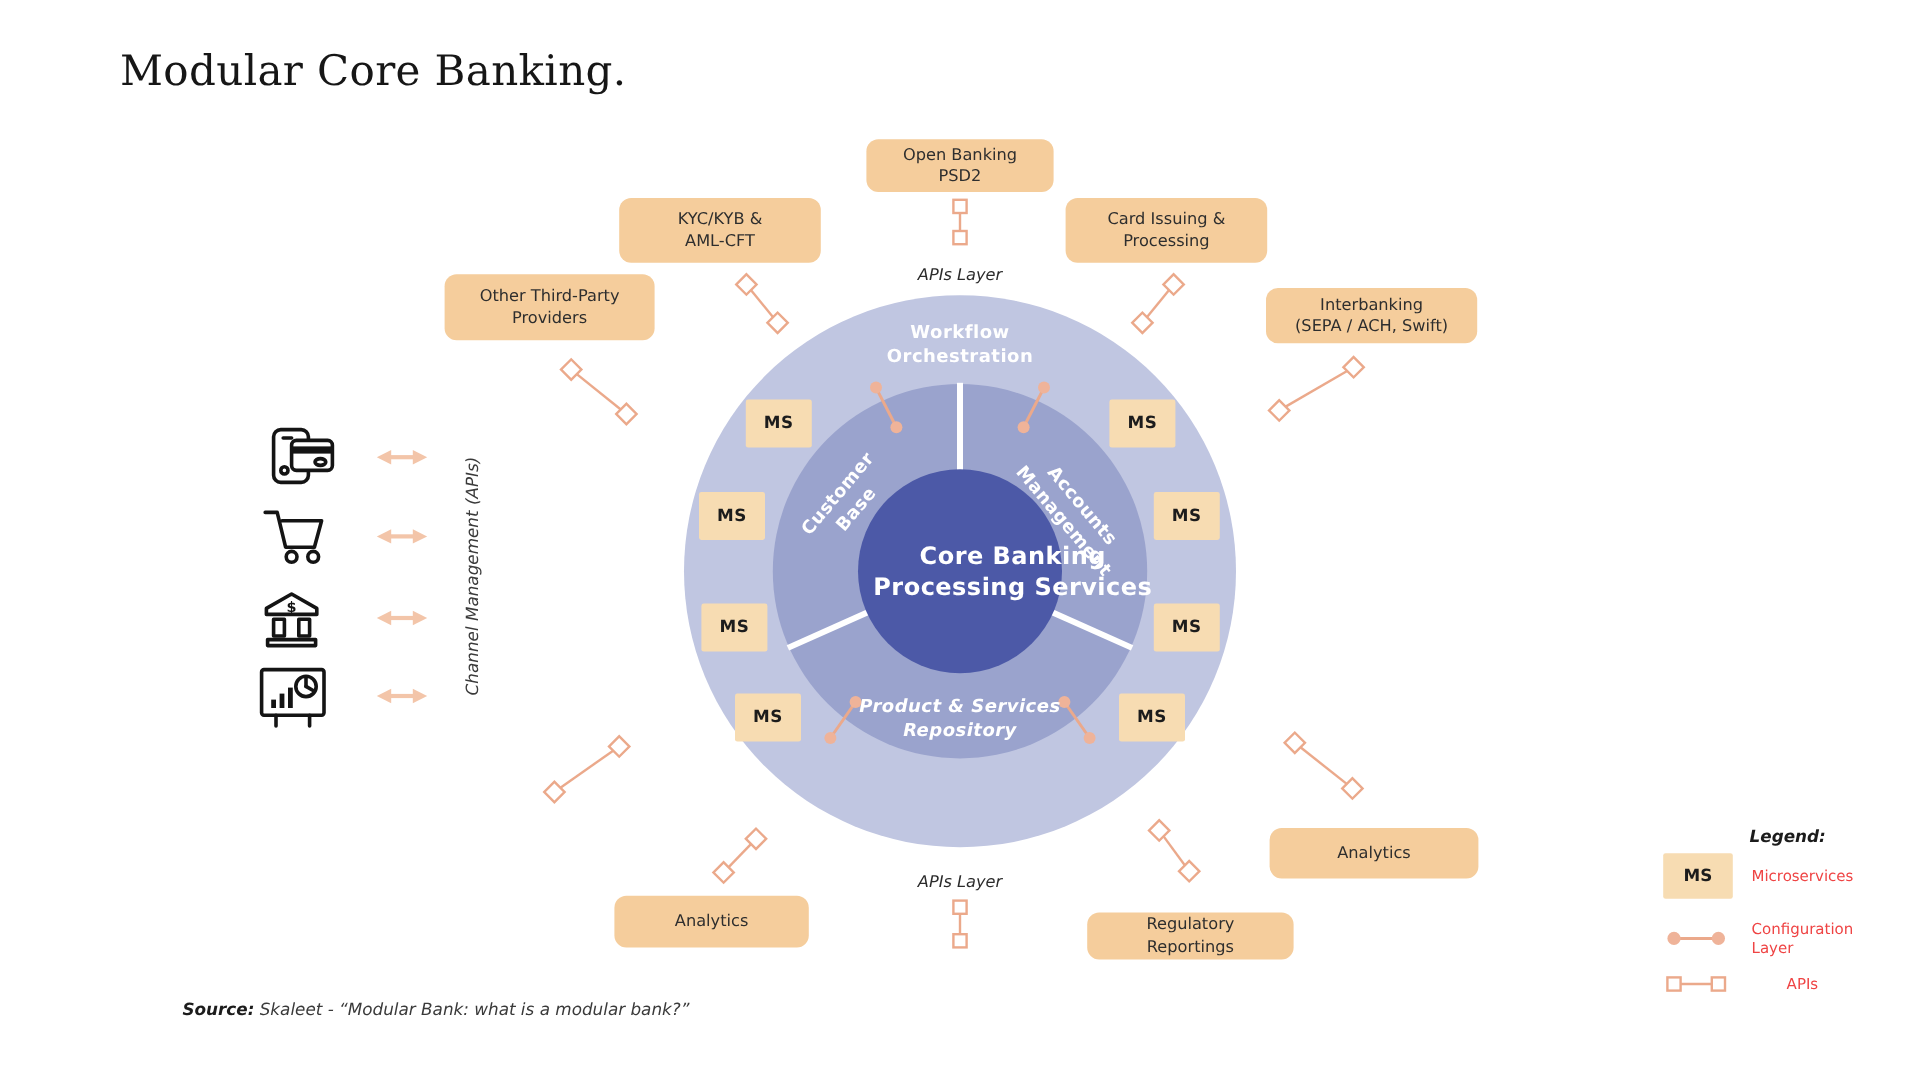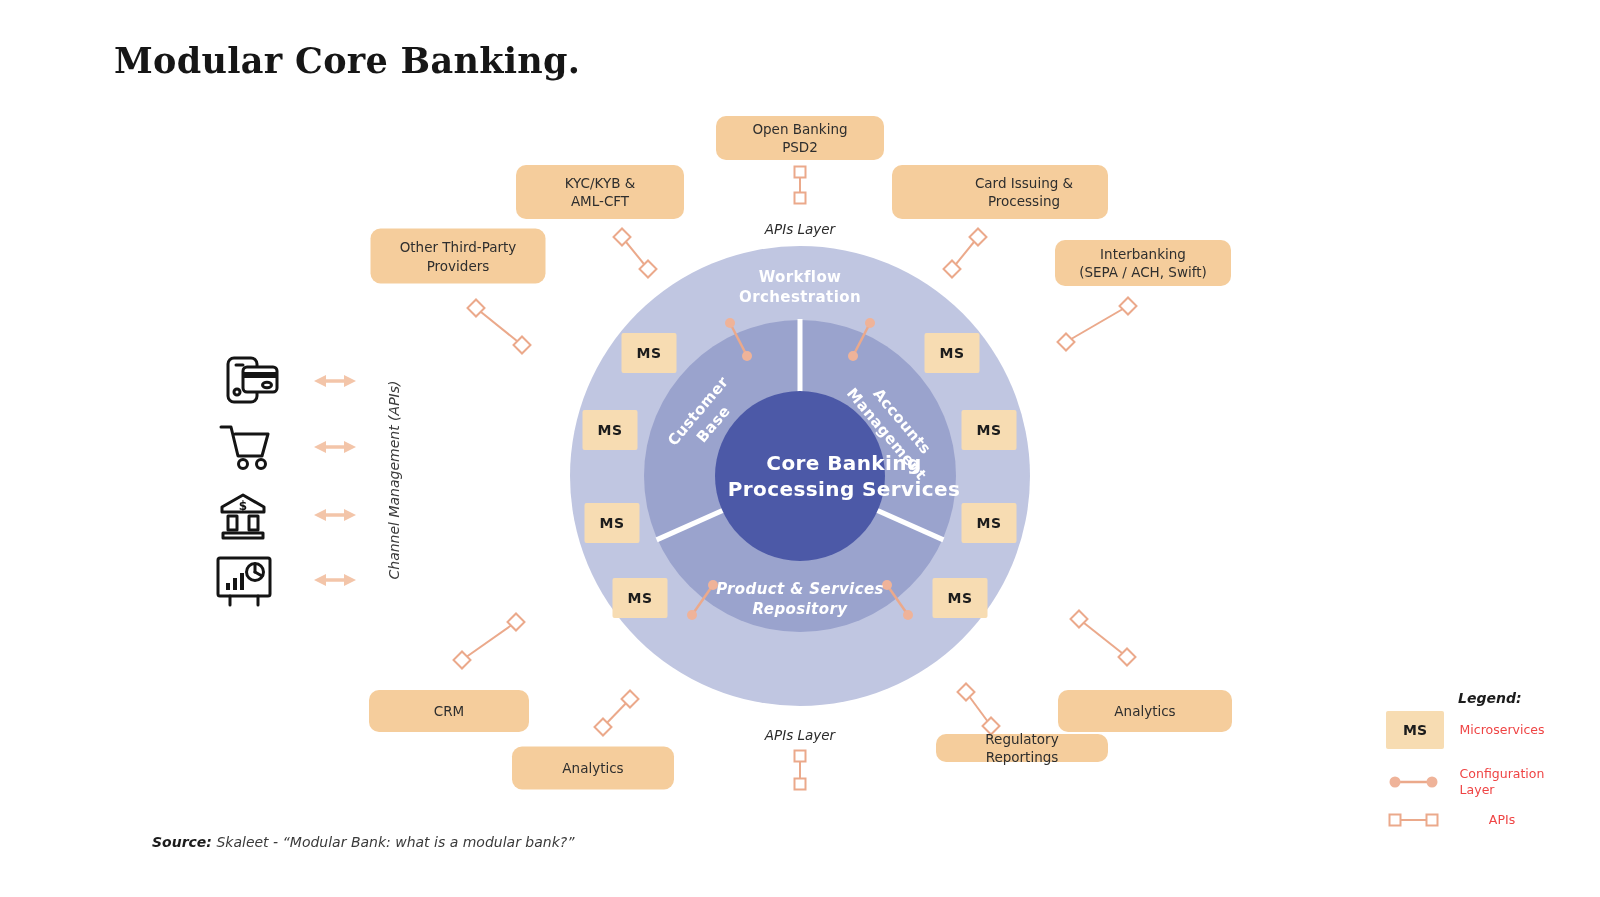--- a/index.html
+++ b/index.html
@@ -15,22 +15,22 @@
   }
   html,body{margin:0;padding:0;background:#ffffff;}
   .stage{
     position:relative;width:1600px;height:897px;background:#ffffff;overflow:hidden;
     font-family:"DejaVu Sans","Liberation Sans",sans-serif;color:var(--ink);
   }
   .abs{position:absolute;}
   .ctr{transform:translate(-50%,-50%);}
   .page-title{
     font-family:"DejaVu Serif","Liberation Serif",serif;
-    font-weight:700;font-size:35px;color:#161616;letter-spacing:.3px;
-    left:114px;top:40px;white-space:nowrap;
+    font-weight:400;font-size:35px;color:#161616;letter-spacing:.3px;
+    left:100px;top:40px;white-space:nowrap;
   }
   svg.layer{position:absolute;left:0;top:0;width:1600px;height:897px;}
   .pbox{
     background:var(--peach);border-radius:10px;
     display:flex;align-items:center;justify-content:center;text-align:center;
     font-size:13.5px;line-height:1.35;color:var(--ink);white-space:pre-line;
   }
   .ms{
     width:55px;height:40px;background:var(--peach-ms);border-radius:2px;
     display:flex;align-items:center;justify-content:center;
@@ -236,33 +236,32 @@
 
   <div class="abs ctr ms" style="left:649px;top:353px;">MS</div>
   <div class="abs ctr ms" style="left:610px;top:430px;">MS</div>
   <div class="abs ctr ms" style="left:612px;top:523px;">MS</div>
   <div class="abs ctr ms" style="left:640px;top:598px;">MS</div>
   <div class="abs ctr ms" style="left:952px;top:353px;">MS</div>
   <div class="abs ctr ms" style="left:989px;top:430px;">MS</div>
   <div class="abs ctr ms" style="left:989px;top:523px;">MS</div>
   <div class="abs ctr ms" style="left:960px;top:598px;">MS</div>
 
-  <div class="abs ctr pbox" style="left:800px;top:138px;width:168px;height:44px;">Open Banking
+  <div class="abs ctr pbox" style="left:800px;top:138px;width:156px;height:44px;">Open Banking
 PSD2</div>
   <div class="abs ctr pbox" style="left:600px;top:192px;width:168px;height:54px;">KYC/KYB &amp;
 AML-CFT</div>
-  <div class="abs ctr pbox" style="left:1000px;top:192px;width:168px;height:54px;padding-left:48px;">Card Issuing &amp;
+  <div class="abs ctr pbox" style="left:972px;top:192px;width:168px;height:54px;">Card Issuing &amp;
 Processing</div>
   <div class="abs ctr pbox" style="left:458px;top:256px;width:175px;height:55px;">Other Third-Party
 Providers</div>
   <div class="abs ctr pbox" style="left:1143px;top:263px;width:176px;height:46px;text-align:center;">Interbanking
 (SEPA / ACH, Swift)</div>
-  <div class="abs ctr pbox" style="left:449px;top:711px;width:160px;height:42px;">CRM</div>
   <div class="abs ctr pbox" style="left:593px;top:768px;width:162px;height:43px;">Analytics</div>
-  <div class="abs ctr pbox" style="left:992px;top:748px;width:172px;height:28px;margin-left:30px;">Regulatory
+  <div class="abs ctr pbox" style="left:992px;top:780px;width:172px;height:39px;">Regulatory
 Reportings</div>
   <div class="abs ctr pbox" style="left:1145px;top:711px;width:174px;height:42px;">Analytics</div>
 
   <div class="abs channel-label" style="left:394px;top:480px;">Channel Management (APIs)</div>
 
   <div>
     <div class="abs legend-title" style="left:1458px;top:690px;">Legend:</div>
     <div class="abs ctr legend-ms" style="left:1415px;top:730px;">MS</div>
     <div class="abs ctr legend-text" style="left:1502px;top:730px;">Microservices</div>
     <div class="abs ctr legend-text" style="left:1502px;top:782px;">Configuration

